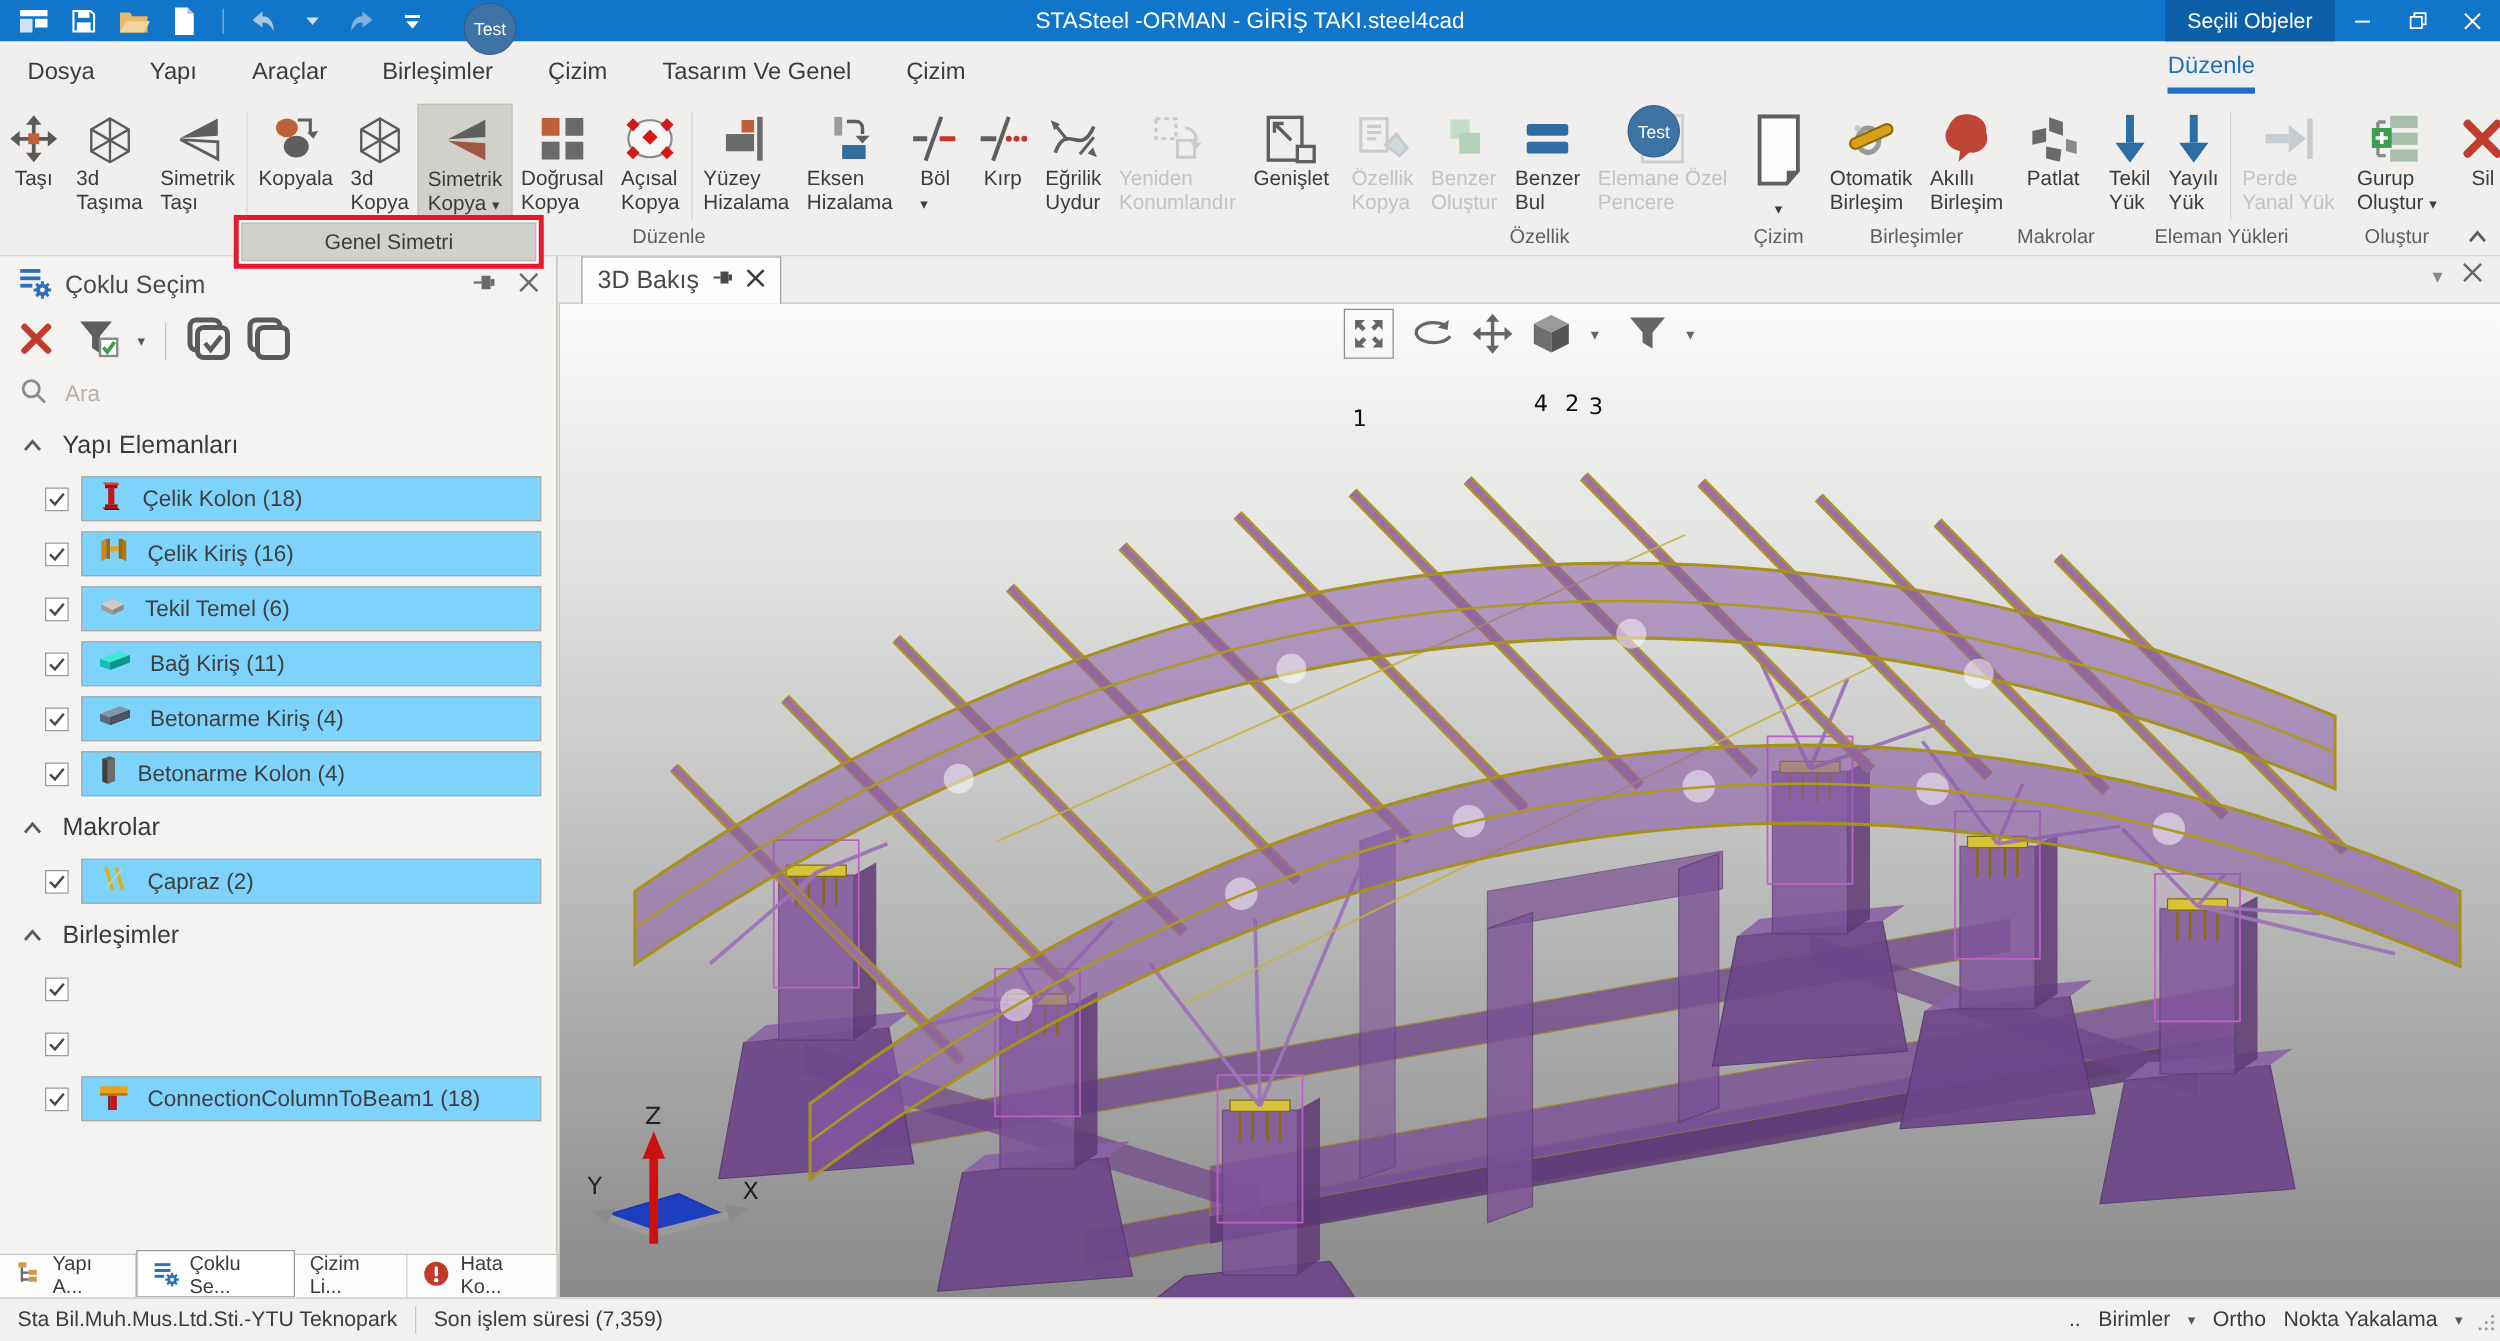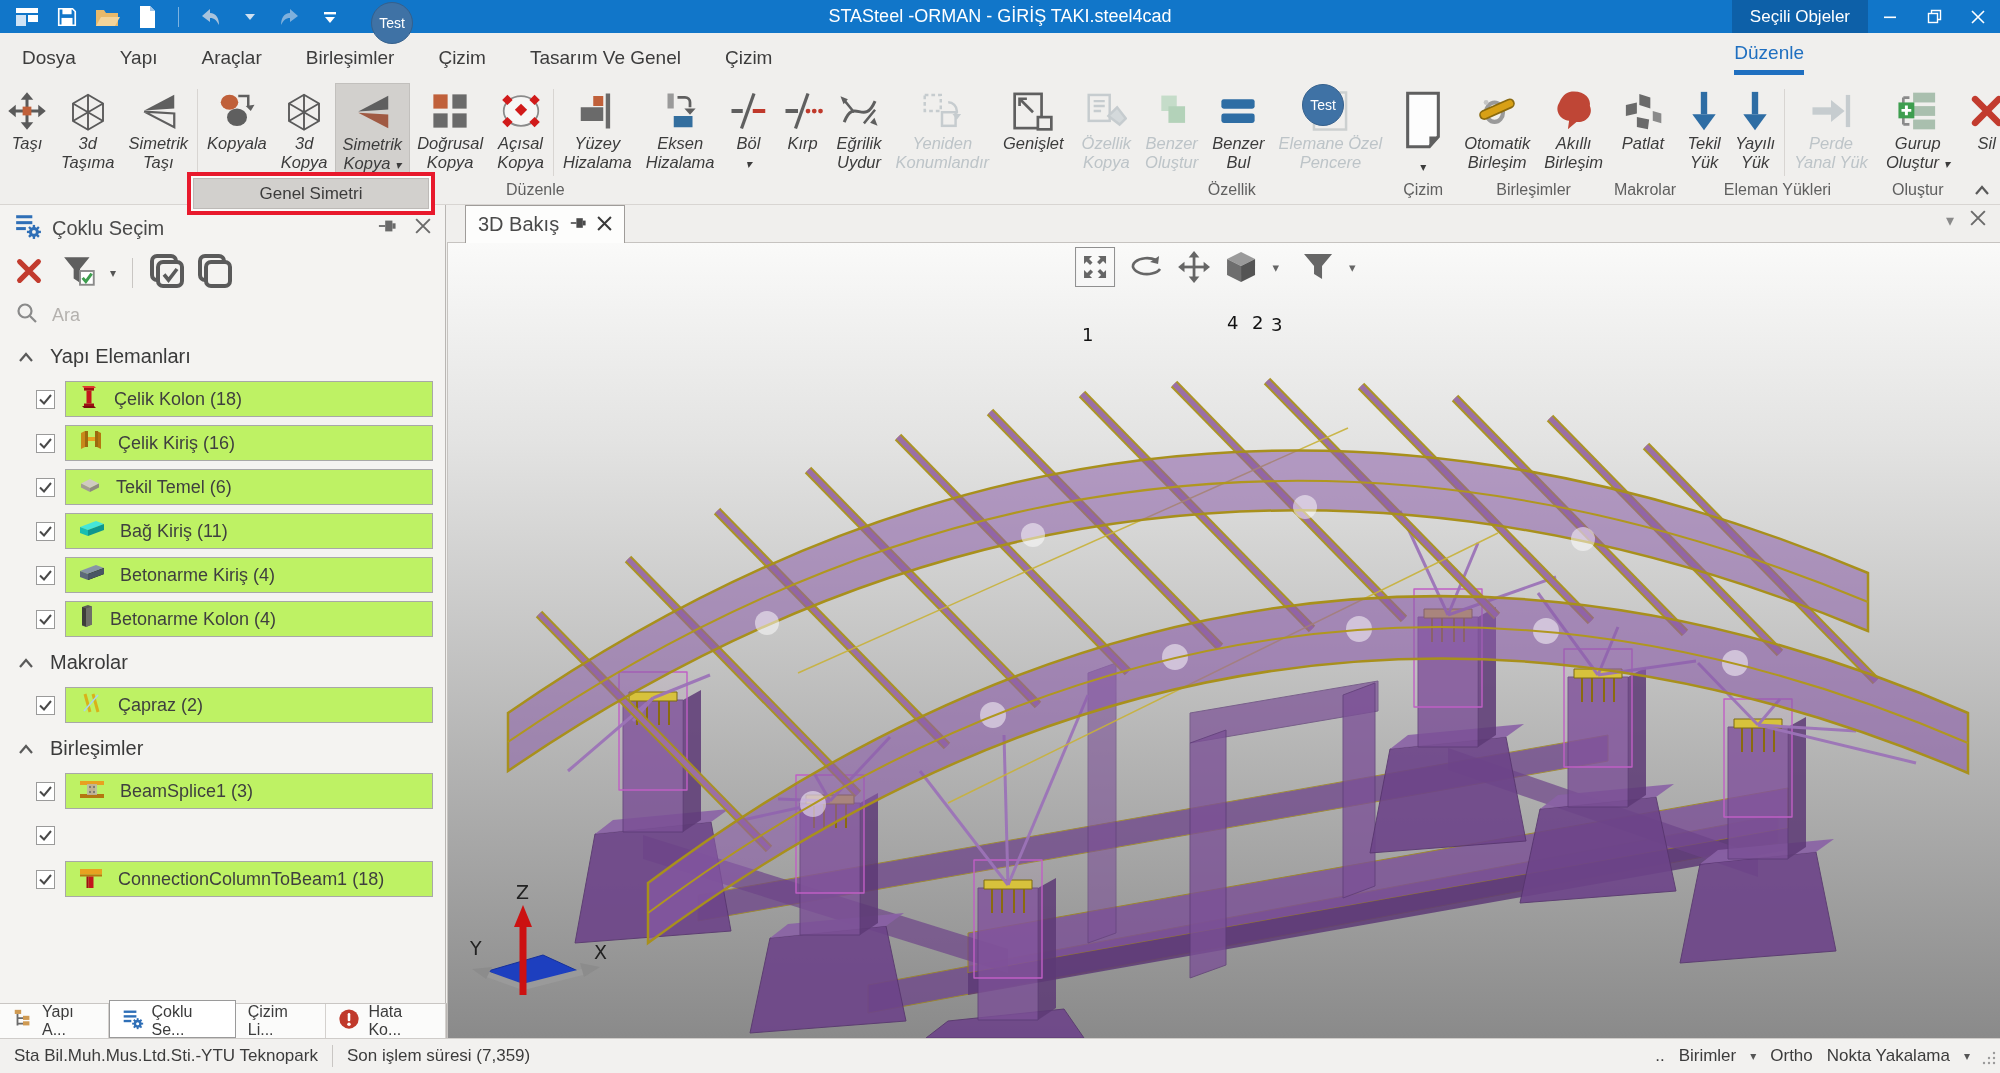--- a/index.html
+++ b/index.html
@@ -33,21 +33,21 @@
 
   
   .ribbon{position:absolute;left:0;top:83px;width:2000px;height:122px;background:#f0efed;
           border-bottom:1px solid #d8d5d2;display:flex;align-items:stretch;z-index:21;}
   .rgroup{display:flex;flex-direction:column;}
   .rrow{display:flex;flex:1;align-items:stretch;}
   .rglabel{text-align:center;font-size:16px;color:#5f5f5f;height:24px;line-height:20px;}
   .rsep{width:1px;background:#d8d5d2;margin:6px 2px 4px 2px;}
   .rbtn{display:flex;flex-direction:column;align-items:center;padding:5px 7px 0 7px;}
   .rbtn .ricon{height:46px;display:flex;align-items:center;justify-content:center;}
-  .rbtn .rlbl{font-size:16.5px;color:#3c3c3c;text-align:center;line-height:19px;white-space:nowrap;font-style:italic;}
+  .rbtn .rlbl{font-size:16.5px;color:#3c3c3c;line-height:19px;white-space:nowrap;}
   .rbtn.disabled .rlbl{color:#bdc4c8;}
   .rbtn.pressed{background:#d2d0cd;border:1px solid #c2c0bd;}
   .caret{font-size:12px;color:#3c3c3c;line-height:10px;}
   .ribbon-collapse{position:absolute;right:10px;bottom:4px;color:#6a6a6a;}
 
   
   .genel-wrap{position:absolute;left:187px;top:172px;width:248px;height:43px;border:4px solid #e8192c;
               background:#fbfbfa;z-index:60;padding:2px;}
   .genel-btn{width:100%;height:100%;background:#d2d0cd;border:1px solid #bdbab7;
              display:flex;align-items:center;justify-content:center;font-size:17px;color:#3c3c3c;}
@@ -60,21 +60,21 @@
   .panel-tools{height:44px;display:flex;align-items:center;padding:0 14px;gap:12px;}
   .ptool-sep{width:1px;height:30px;background:#c9c6c3;margin:0 4px;}
   .search-row{height:40px;display:flex;align-items:center;padding:0 16px;gap:12px;}
   .search-row input{border:none;outline:none;background:transparent;font-size:18px;color:#444;
                     font-family:"Liberation Sans",sans-serif;width:300px;}
   .search-row input::placeholder{color:#b4b1ae;}
   .sec-head{height:42px;display:flex;align-items:center;padding:0 18px;gap:16px;font-size:20px;color:#3a3a3a;}
   .item-row{height:44px;display:flex;align-items:center;padding:0 8px 0 36px;gap:10px;}
   .cb{width:19px;height:19px;background:#fff;border:1px solid #9a9a9a;display:flex;
       align-items:center;justify-content:center;flex:none;}
-  .item-box{flex:1;height:36px;background:#bef264;border:1px solid #a8a8a8;display:flex;
+  .item-box{flex:1;height:36px;background:#7dd3fc;border:1px solid #a8a8a8;display:flex;
             align-items:center;padding:0 12px;gap:14px;margin-right:4px;}
   .item-box .ilbl{font-size:18px;color:#3f3f3f;}
 
   
   .btabs{position:absolute;left:0;top:1003px;width:447px;height:35px;background:#fbfbfa;
          border-top:1px solid #c9c6c3;border-right:1px solid #b9b6b3;display:flex;align-items:stretch;z-index:15;}
   .btab{display:flex;align-items:center;gap:8px;padding:0 12px;font-size:16px;color:#3c3c3c;
         border-right:1px solid #d4d1ce;}
   .btab.sel{background:#fff;border:1px solid #9a9a9a;margin-top:-4px;padding-top:4px;}
 
@@ -744,35 +744,20 @@
             <path d="M2 9 L8 2 L14 9"></path>
           </svg></span>
       <span>Birleşimler</span>
     </div>
     <div class="item-row">
       <span class="cb">
           <svg width="13" height="11" viewBox="0 0 13 11" fill="none" stroke="#4a4a4a" stroke-width="2">
             <path d="M1 5.5 L5 9.5 L12 1"></path>
           </svg>
         </span>
-      <div class="item-box">
-        <span><svg width="28" height="24" viewBox="0 0 28 24">
-              <rect x="2" y="4" width="24" height="4" fill="#e8a120"></rect>
-              <rect x="11" y="8" width="6" height="9" fill="#c8891a"></rect>
-              <rect x="2" y="17" width="24" height="4" fill="#b47710"></rect>
-              <rect x="9" y="7" width="10" height="11" fill="#bdb7a8" opacity="0.85"></rect>
-              <g fill="#6a6a6a">
-                <circle cx="12" cy="10" r="1"></circle>
-                <circle cx="16" cy="10" r="1"></circle>
-                <circle cx="12" cy="15" r="1"></circle>
-                <circle cx="16" cy="15" r="1"></circle>
-              </g>
-            </svg></span>
-        <span class="ilbl">BeamSplice1 (3)</span>
-      </div>
     </div>
     <div class="item-row">
       <span class="cb">
           <svg width="13" height="11" viewBox="0 0 13 11" fill="none" stroke="#4a4a4a" stroke-width="2">
             <path d="M1 5.5 L5 9.5 L12 1"></path>
           </svg>
         </span>
     </div>
     <div class="item-row">
       <span class="cb">

